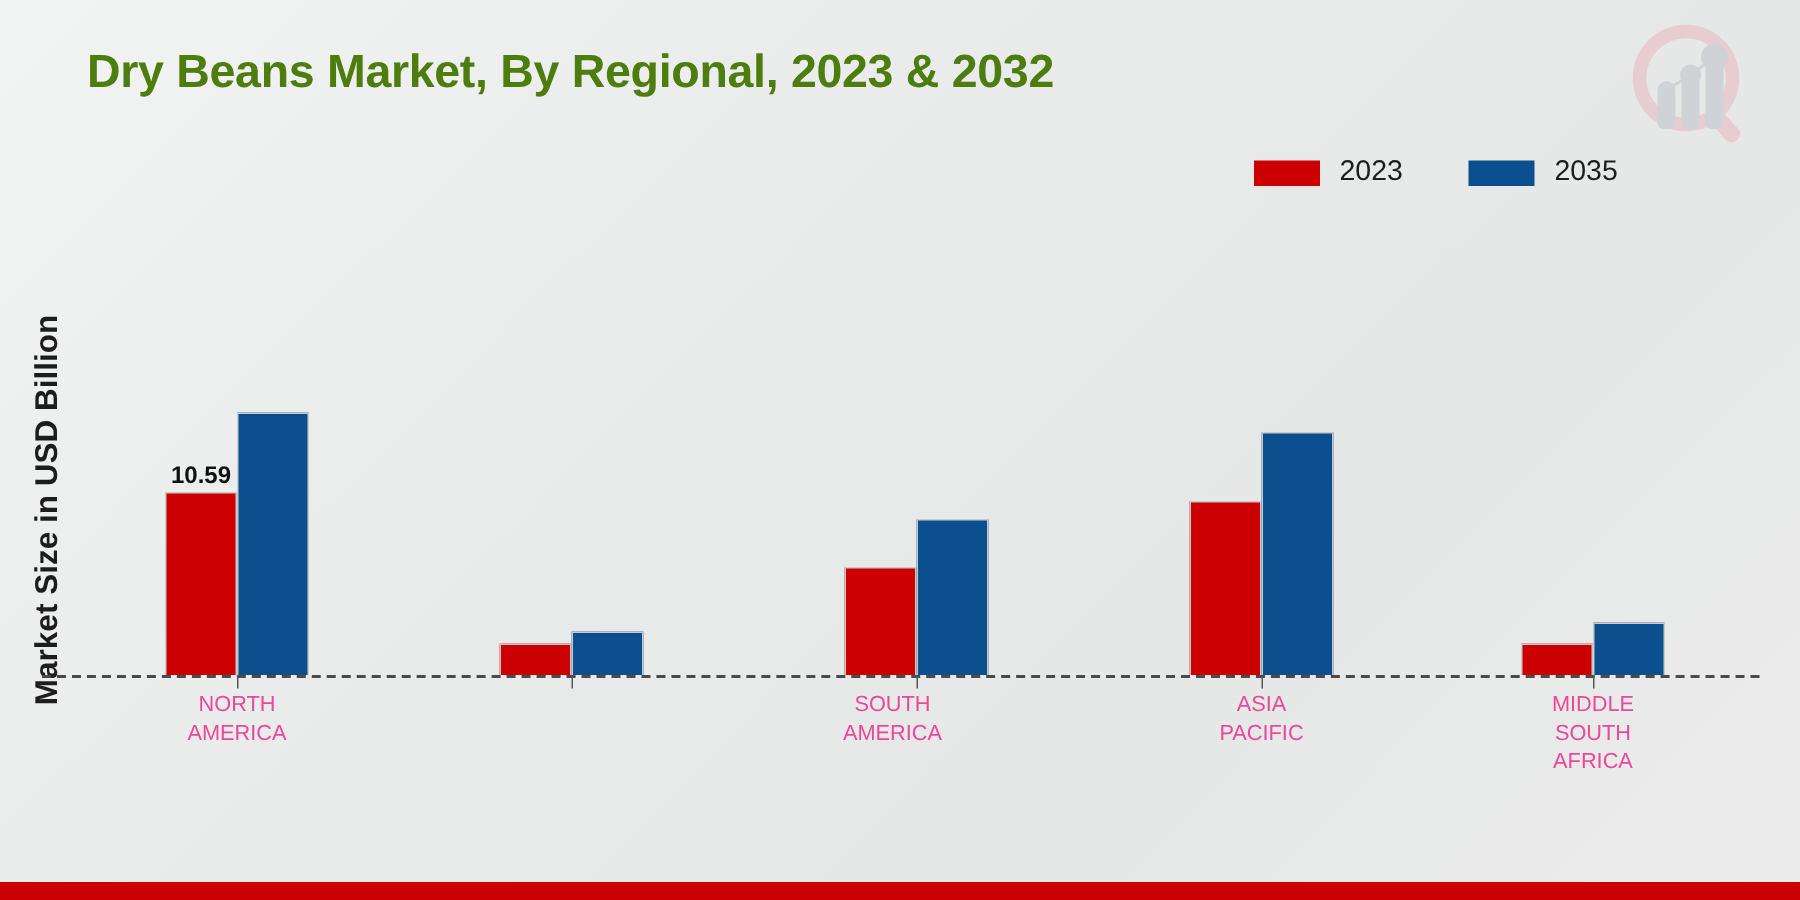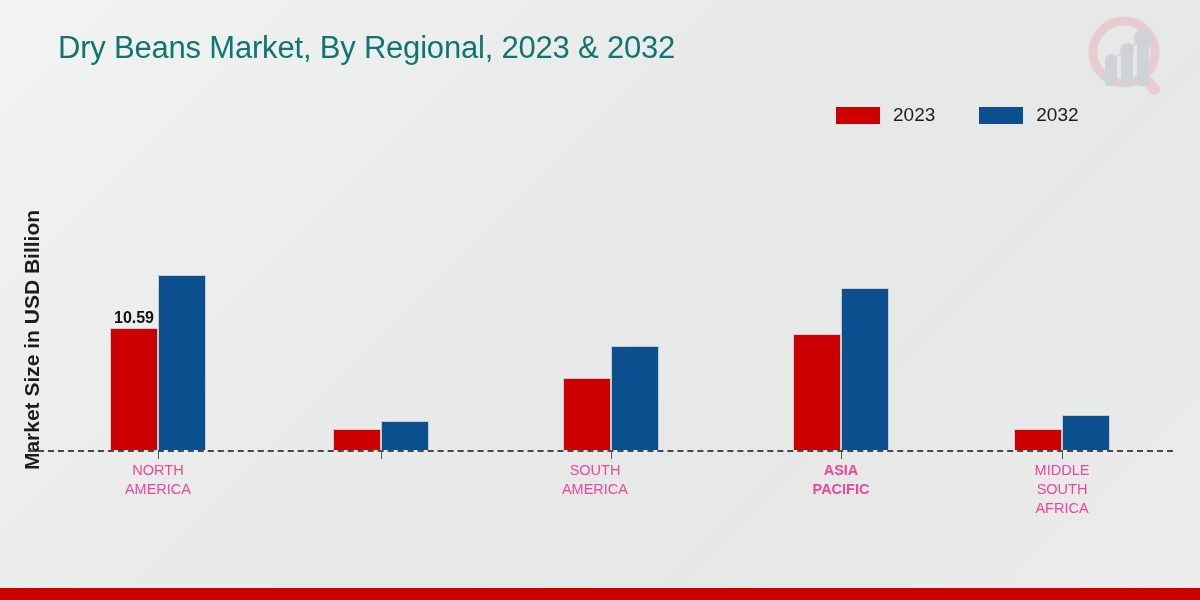--- a/index.html
+++ b/index.html
@@ -18,22 +18,22 @@
     width: 110px; height: 95px;
     opacity: 1;
     pointer-events: none;
   }
 
   
   #chart-title {
     position: absolute;
     left: 58px; top: 30px;
     font-size: 31px;
-    font-weight: 400;
-    color: #0f766e;
+    font-weight: 700;
+    color: #4d7c0f;
     letter-spacing: -0.2px;
     white-space: nowrap;
   }
 
   
   #legend {
     position: absolute;
     top: 104px; left: 836px;
     display: flex;
     align-items: flex-start;
@@ -142,21 +142,21 @@
 
 <div id="chart-title">Dry Beans Market, By Regional, 2023 &amp; 2032</div>
 
 <div id="legend">
   <div class="legend-item">
     <span class="legend-swatch" style="background:#cc0000"></span>
     <span class="legend-label">2023</span>
   </div>
   <div class="legend-item">
     <span class="legend-swatch" style="background:#0b4f8f"></span>
-    <span class="legend-label">2032</span>
+    <span class="legend-label">2035</span>
   </div>
 </div>
 
 <div id="y-axis-title">Market Size in USD Billion</div>
 
 <div id="plot-area">
 
   <div id="baseline"></div>
 
   <div class="bar-group" style="left:110px;">
@@ -185,21 +185,21 @@
   <div class="cat-label" style="left:510px;">
     <div>SOUTH</div>
     <div>AMERICA</div>
   </div>
 
   <div class="bar-group" style="left:793px;">
     <div class="bar s2023" style="height:116px;"></div>
     <div class="bar s2032" style="height:162px;"></div>
   </div>
   <div class="tick" style="left:841px;"></div>
-  <div class="cat-label" style="left:756px;font-weight:bold;">
+  <div class="cat-label" style="left:756px;">
     <div>ASIA</div>
     <div>PACIFIC</div>
   </div>
 
   <div class="bar-group" style="left:1014px;">
     <div class="bar s2023" style="height:21px;"></div>
     <div class="bar s2032" style="height:35px;"></div>
   </div>
   <div class="tick" style="left:1062px;"></div>
   <div class="cat-label" style="left:977px;">

